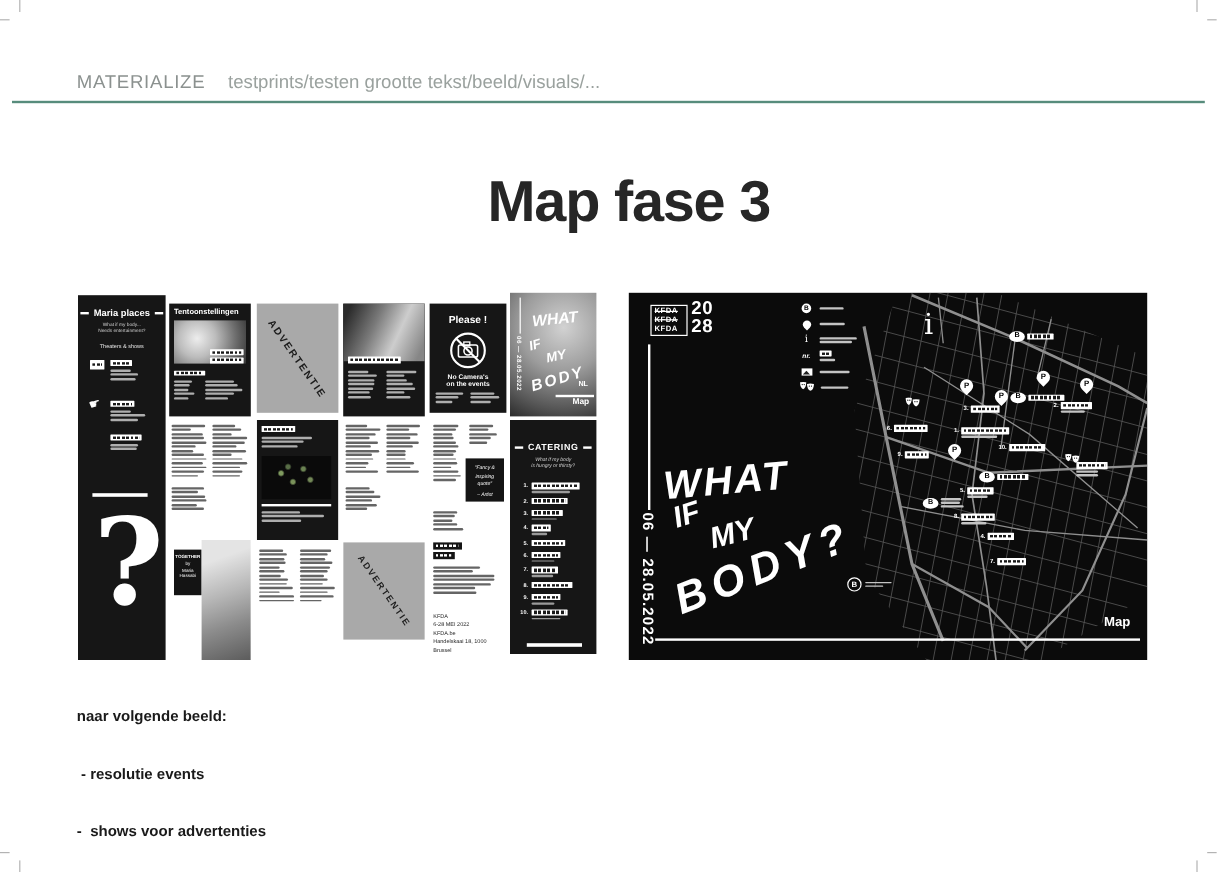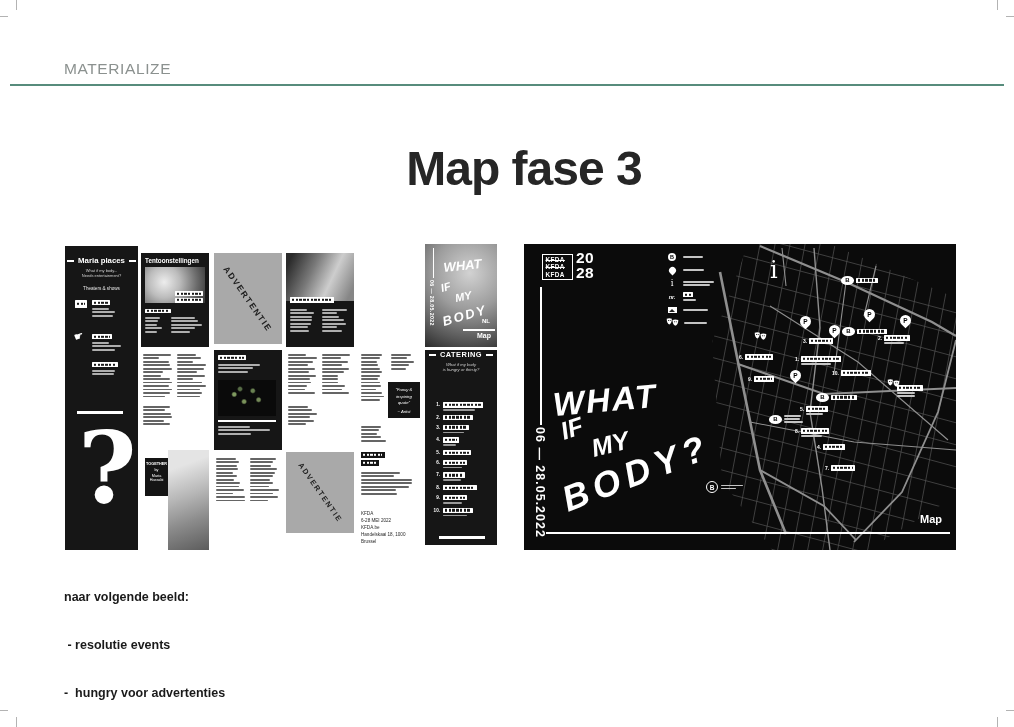--- a/index.html
+++ b/index.html
@@ -105,20 +105,21 @@
 <div class="crop" style="left:0;top:16px;width:8px;height:1px"></div>
 <div class="crop" style="left:997px;top:0;width:1px;height:10px"></div>
 <div class="crop" style="left:1006px;top:16px;width:8px;height:1px"></div>
 <div class="crop" style="left:16px;top:717px;width:1px;height:10px"></div>
 <div class="crop" style="left:0;top:710px;width:8px;height:1px"></div>
 <div class="crop" style="left:997px;top:717px;width:1px;height:10px"></div>
 <div class="crop" style="left:1006px;top:710px;width:8px;height:1px"></div>
 
 <div id="header">
   <span class="hl">MATERIALIZE</span>
+  <span class="hb">testprints/testen grootte tekst/beeld/visuals/...</span>
 </div>
 <div id="rule" style="background: rgb(87, 140, 124);"></div>
 
 <h1 id="page-title">Map fase 3</h1>
 
 <div id="board-print" class="artboard">
 
   <div class="panel blackp" style="left:0;top:2px;width:73px;height:304px">
     <div class="dashed" style="margin-top:10px">
       <span style="font-size:7.8px;font-weight:700;white-space:nowrap">Maria places</span>
@@ -191,20 +192,42 @@
         <i style="width: 88.626%;"></i>
         <i style="width: 52.5342%;"></i>
         <i style="width: 60.883%;"></i>
         <i style="width: 78.4957%;"></i>
         <i style="width: 84.8024%;"></i>
         <i style="width: 52.6223%;"></i>
         <i style="width: 69.6722%;"></i>
       </div>
   </div>
 
+  <div class="panel blackp" style="left:293px;top:9px;width:64px;height:91px">
+    <div style="text-align:center;font-size:8.5px;font-weight:700;margin-top:8px">Please !</div>
+    <svg id="nocam" width="34" height="34" viewBox="0 0 34 34" style="margin-top:4px">
+      <circle cx="17" cy="17" r="14" fill="none" stroke="#fff" stroke-width="1.8"></circle>
+      <rect x="9" y="12.5" width="16" height="10" rx="1.5" fill="none" stroke="#fff" stroke-width="1.3"></rect>
+      <rect x="13.5" y="10" width="5" height="3" fill="none" stroke="#fff" stroke-width="1.1"></rect>
+      <circle cx="17" cy="17.5" r="3.4" fill="none" stroke="#fff" stroke-width="1.3"></circle>
+      <line x1="7.5" y1="7.5" x2="26.5" y2="26.5" stroke="#fff" stroke-width="1.8"></line>
+    </svg>
+    <div style="text-align:center;font-size:5.6px;font-weight:700;margin-top:3px">No Camera's</div>
+    <div style="text-align:center;font-size:5.6px;font-weight:700">on the events</div>
+    <div class="bars-light" data-bars="3" style="position:absolute;left:5px;top:74px;width:25px">
+        <i style="width: 92.8012%;"></i>
+        <i style="width: 76.017%;"></i>
+        <i style="width: 56.4574%;"></i>
+      </div>
+    <div class="bars-light" data-bars="3" style="position:absolute;left:34px;top:74px;width:25px">
+        <i style="width: 80.0865%;"></i>
+        <i style="width: 96.1151%;"></i>
+        <i style="width: 66.7437%;"></i>
+      </div>
+  </div>
 
   <div class="panel photo-body" style="left:360px;top:0;width:72px;height:103px;color:#fff">
     <div style="position:absolute;left:8px;top:4px;width:1px;height:30px;background:#fff"></div>
     <div style="position:absolute;left:4px;top:36px;writing-mode:vertical-rl;font-size:5.2px;font-weight:700;letter-spacing:.4px;white-space:nowrap">06 — 28.05.2022</div>
     <svg width="58" height="84" viewBox="0 0 58 84" style="position:absolute;left:13px;top:6px">
       <g fill="#fff" font-weight="bold" font-style="italic">
         <text x="6" y="22" font-size="13" transform="rotate(-6 6 22)">WHAT</text>
         <text x="4" y="42" font-size="11" transform="rotate(-16 4 42)">IF</text>
         <text x="18" y="52" font-size="11" transform="rotate(-12 18 52)">MY</text>
         <text x="6" y="76" font-size="13" letter-spacing="2" transform="rotate(-16 6 76)">BODY</text>
@@ -403,21 +426,21 @@
       </div>
     <div style="position:absolute;left:3px;top:160px;color:#2a2a2a">
       <div style="font-size:4.6px;line-height:7px">KFDA</div>
       <div style="font-size:4.6px;line-height:7px">6-28 MEI 2022</div>
       <div style="font-size:4.6px;line-height:7px">KFDA.be</div>
       <div style="font-size:4.6px;line-height:7px">Handelskaai 18, 1000 Brussel</div>
     </div>
   </div>
 
   <div class="panel blackp" style="left:360px;top:106px;width:72px;height:195px">
-    <div class="dashed" style="">
+    <div class="dashed" style="margin-top:18px">
       <span style="font-size:7.4px;font-weight:700;letter-spacing:.5px">CATERING</span>
     </div>
     <div style="text-align:center;font-size:4.2px;font-style:italic;color:#cfcfcf;margin-top:3px">What if my body</div>
     <div style="text-align:center;font-size:4.2px;font-style:italic;color:#cfcfcf">is hungry or thirsty?</div>
     <div id="catering-list" style="left:6px;top:52px">
         <div class="cat-row">
           <span class="cat-num">1.</span>
           <div class="cat-right">
             <span class="wbox" style="width: 40px;"></span>
             <i class="subbar" style="width: 32px;"></i>
@@ -765,15 +788,15 @@
     </span>
   </div>
 
   <div id="map-word">Map</div>
   <div id="bottomline"></div>
 </div>
 
 <div id="notes">
   <div>naar volgende beeld:</div>
   <div> - resolutie events</div>
-  <div>-  hungry voor advertenties</div>
+  <div>-  shows voor advertenties</div>
   
 </div>
 
 </body></html>

